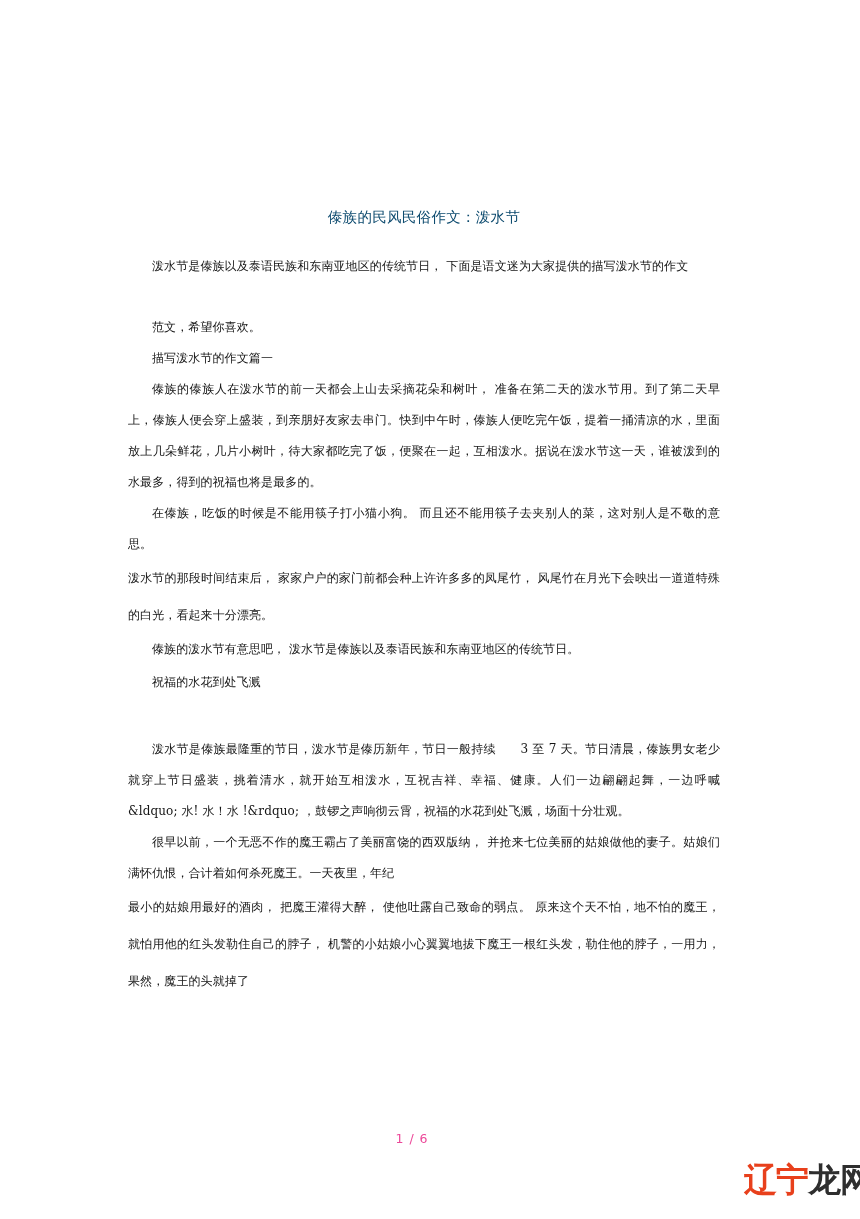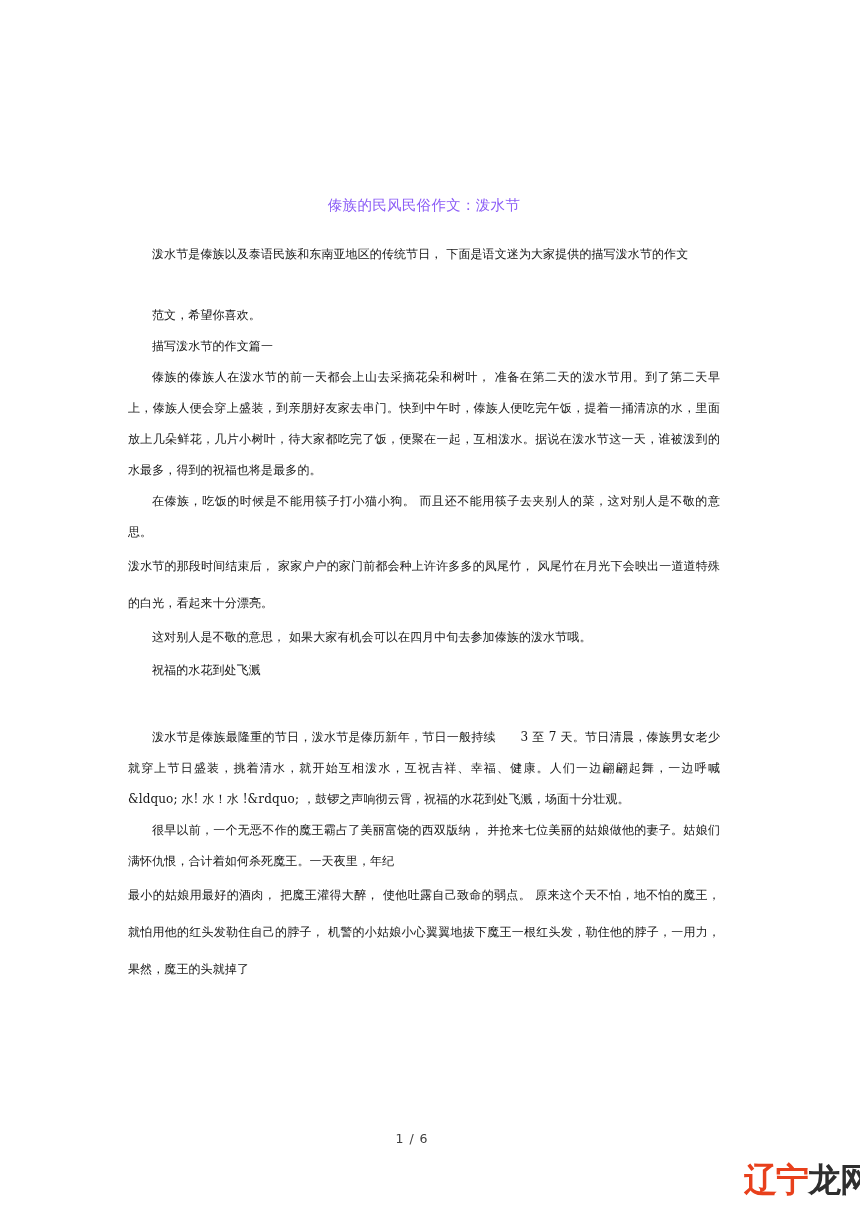--- a/index.html
+++ b/index.html
@@ -20,23 +20,23 @@
   #content {
     position: absolute;
     left: 128px;
     top: 190px;
     width: 592px;
   }
   .doc-title {
     text-align: center;
     font-size: 14.5px;
     line-height: 1.6;
-    color: #8b5cf6;
+    color: #0c4a6e;
     letter-spacing: 0.3px;
-    margin: 4px 0 22px 0;
+    margin: 16px 0 22px 0;
     font-weight: normal;
   }
   .para {
     font-size: 12px;
     line-height: 31px;
     color: #151515;
     margin: 0;
     text-align: justify;
     text-justify: inter-ideograph;
     letter-spacing: 0.1px;
@@ -50,21 +50,21 @@
   .gap-xl { margin-top: 36px; }
   .looser { line-height: 37px; }
   .footer {
     position: absolute;
     left: 0;
     top: 1131px;
     width: 824px;
     text-align: center;
     font-family: "DejaVu Sans", "Liberation Sans", sans-serif;
     font-size: 12.5px;
-    color: #404040;
+    color: #ec4899;
     letter-spacing: 1px;
   }
   .watermark {
     position: absolute;
     left: 744px;
     top: 1163px;
     font-family: "DejaVu Sans", "Liberation Sans", sans-serif;
     font-size: 33px;
     font-weight: bold;
     letter-spacing: -1px;
@@ -98,21 +98,21 @@
     <p class="para indent">描写泼水节的作文篇一</p>
 
 
     <p class="para indent">傣族的傣族人在泼水节的前一天都会上山去采摘花朵和树叶， 准备在第二天的泼水节用。到了第二天早上，傣族人便会穿上盛装，到亲朋好友家去串门。快到中午时，傣族人便吃完午饭，提着一捅清凉的水，里面放上几朵鲜花，几片小树叶，待大家都吃完了饭，便聚在一起，互相泼水。据说在泼水节这一天，谁被泼到的水最多，得到的祝福也将是最多的。</p>
 
     <p class="para indent">在傣族，吃饭的时候是不能用筷子打小猫小狗。 而且还不能用筷子去夹别人的菜，这对别人是不敬的意思。</p>
 
 
     <p class="para looser">泼水节的那段时间结束后， 家家户户的家门前都会种上许许多多的凤尾竹， 风尾竹在月光下会映出一道道特殊的白光，看起来十分漂亮。</p>
 
-    <p class="para indent">这对别人是不敬的意思， 如果大家有机会可以在四月中旬去参加傣族的泼水节哦。</p>
+    <p class="para indent">傣族的泼水节有意思吧， 泼水节是傣族以及泰语民族和东南亚地区的传统节日。</p>
 
     <p class="para indent gap-sm">祝福的水花到处飞溅</p>
 
     <p class="para indent gap-xl">泼水节是傣族最隆重的节日，泼水节是傣历新年，节日一般持续　　3 至 7 天。节日清晨，傣族男女老少就穿上节日盛装，挑着清水，就开始互相泼水，互祝吉祥、幸福、健康。人们一边翩翩起舞，一边呼喊　 &amp;ldquo; 水! 水！水 !&amp;rdquo; ，鼓锣之声响彻云霄，祝福的水花到处飞溅，场面十分壮观。</p>
 
     <p class="para indent">很早以前，一个无恶不作的魔王霸占了美丽富饶的西双版纳， 并抢来七位美丽的姑娘做他的妻子。姑娘们满怀仇恨，合计着如何杀死魔王。一天夜里，年纪</p>
 
     <p class="para looser">最小的姑娘用最好的酒肉， 把魔王灌得大醉， 使他吐露自己致命的弱点。 原来这个天不怕，地不怕的魔王， 就怕用他的红头发勒住自己的脖子， 机警的小姑娘小心翼翼地拔下魔王一根红头发，勒住他的脖子，一用力，果然，魔王的头就掉了</p>
 
   </div>

